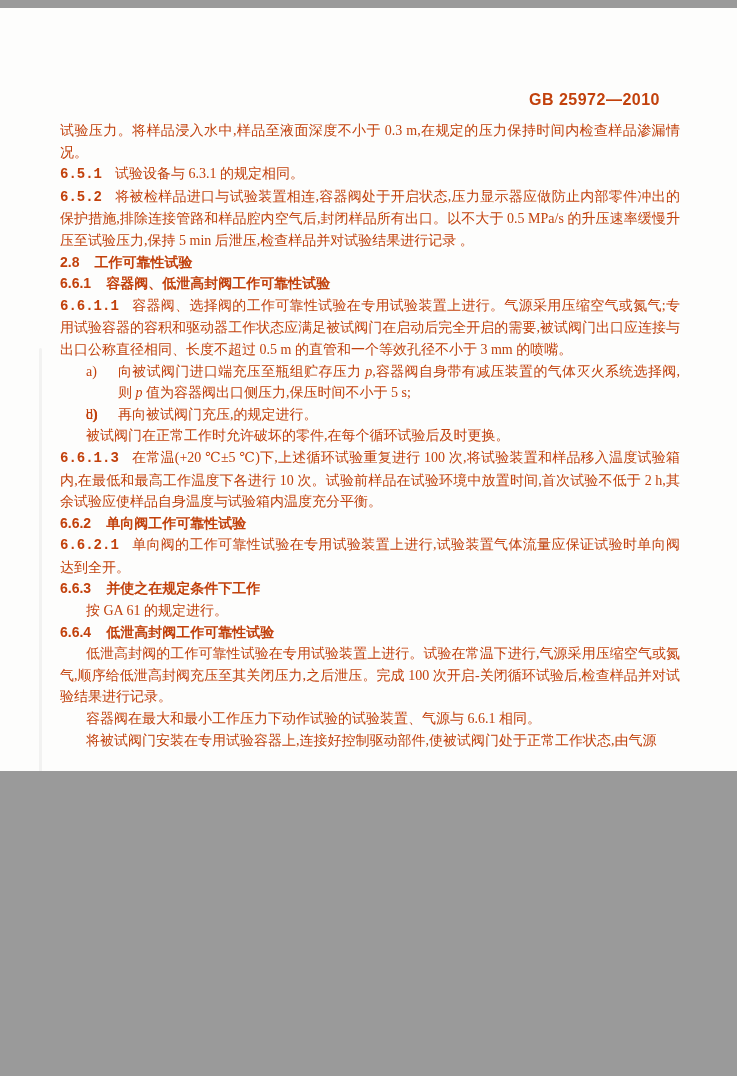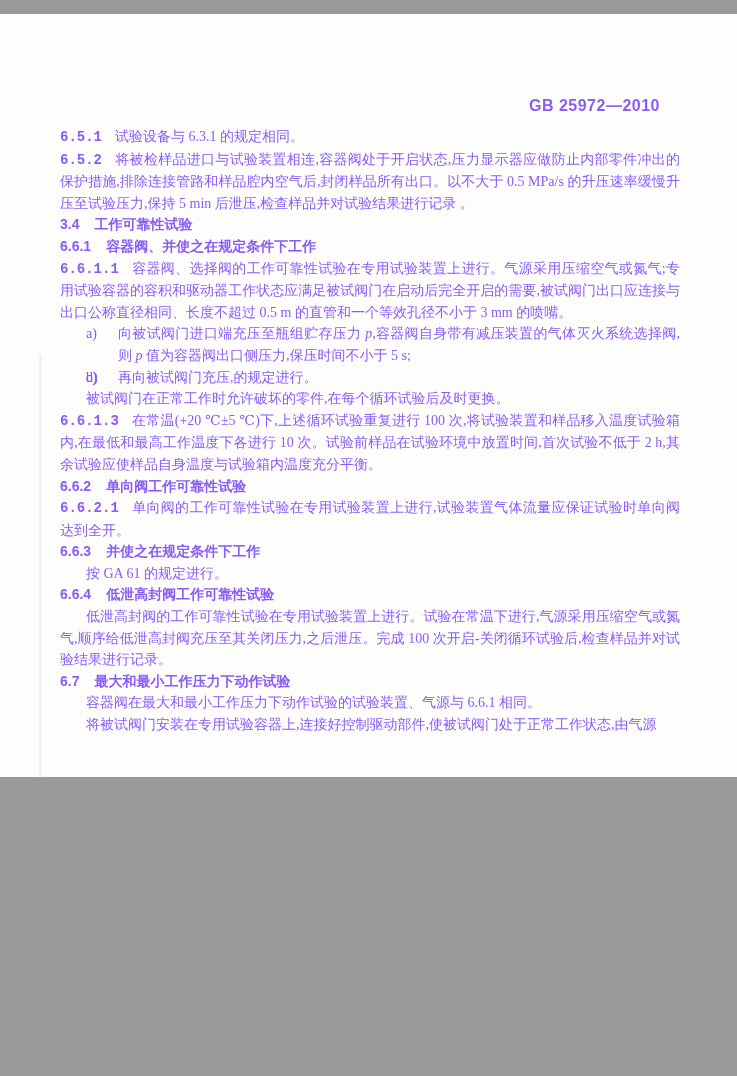--- a/index.html
+++ b/index.html
@@ -1,21 +1,21 @@
 <!DOCTYPE html>
 <html lang="zh"><head>
 <meta charset="utf-8">
 <style>
   html,body { margin:0; padding:0; background:#9a9a9a; }
   .page {
     position:relative;
     width:737px; height:763px;
-    margin:14px auto;
+    margin:8px auto;
     background:#fdfdfc;
-    color:#8b5cf6;
+    color:#c2410c;
     font-family:"Liberation Serif","DejaVu Serif",serif;
     overflow:hidden;
   }
   .content {
     position:absolute;
     left:60px; top:82px;
     width:620px;
   }
   .doc-header {
     text-align:right;
@@ -70,36 +70,36 @@
   }
 </style>
 </head>
 <body>
 
 <div class="page">
   <div class="scan-artifact"></div>
   <div class="content">
     <div class="doc-header">GB 25972—2010</div>
     <main class="body-text">
+        <p class="para">试验压力。将样品浸入水中,样品至液面深度不小于 0.3 m,在规定的压力保持时间内检查样品渗漏情况。</p>
         <p class="clause"><span class="num">6.5.1</span>试验设备与 6.3.1 的规定相同。</p>
         <p class="clause"><span class="num">6.5.2</span>将被检样品进口与试验装置相连,容器阀处于开启状态,压力显示器应做防止内部零件冲出的保护措施,排除连接管路和样品腔内空气后,封闭样品所有出口。以不大于 0.5 MPa/s 的升压速率缓慢升压至试验压力,保持 5 min 后泄压,检查样品并对试验结果进行记录 。</p>
-        <p class="heading"><span class="num">3.4</span><span class="title">工作可靠性试验</span></p>
-        <p class="heading"><span class="num">6.6.1</span><span class="title">容器阀、并使之在规定条件下工作</span></p>
+        <p class="heading"><span class="num">2.8</span><span class="title">工作可靠性试验</span></p>
+        <p class="heading"><span class="num">6.6.1</span><span class="title">容器阀、低泄高封阀工作可靠性试验</span></p>
         <p class="clause"><span class="num">6.6.1.1</span>容器阀、选择阀的工作可靠性试验在专用试验装置上进行。气源采用压缩空气或氮气;专用试验容器的容积和驱动器工作状态应满足被试阀门在启动后完全开启的需要,被试阀门出口应连接与出口公称直径相同、长度不超过 0.5 m 的直管和一个等效孔径不小于 3 mm 的喷嘴。</p>
         <p class="list-item"><span class="marker">a)</span><span>向被试阀门进口端充压至瓶组贮存压力 <i class="var">p</i>,容器阀自身带有减压装置的气体灭火系统选择阀,则 <i class="var">p</i> 值为容器阀出口侧压力,保压时间不小于 5 s;</span></p>
         <p class="list-item"><span class="marker">b)</span></p>
         <p class="list-item"><span class="marker">c)</span></p>
         <p class="list-item"><span class="marker">d)</span><span>再向被试阀门充压,的规定进行。</span></p>
         <p class="para indent">被试阀门在正常工作时允许破坏的零件,在每个循环试验后及时更换。</p>
         <p class="clause"><span class="num">6.6.1.3</span>在常温(+20 ℃±5 ℃)下,上述循环试验重复进行 100 次,将试验装置和样品移入温度试验箱内,在最低和最高工作温度下各进行 10 次。试验前样品在试验环境中放置时间,首次试验不低于 2 h,其余试验应使样品自身温度与试验箱内温度充分平衡。</p>
         <p class="heading"><span class="num">6.6.2</span><span class="title">单向阀工作可靠性试验</span></p>
         <p class="clause"><span class="num">6.6.2.1</span>单向阀的工作可靠性试验在专用试验装置上进行,试验装置气体流量应保证试验时单向阀达到全开。</p>
         <p class="heading"><span class="num">6.6.3</span><span class="title">并使之在规定条件下工作</span></p>
         <p class="para indent">按 GA 61 的规定进行。</p>
         <p class="heading"><span class="num">6.6.4</span><span class="title">低泄高封阀工作可靠性试验</span></p>
         <p class="para indent">低泄高封阀的工作可靠性试验在专用试验装置上进行。试验在常温下进行,气源采用压缩空气或氮气,顺序给低泄高封阀充压至其关闭压力,之后泄压。完成 100 次开启-关闭循环试验后,检查样品并对试验结果进行记录。</p>
-        <p class="heading"><span class="num">6.7</span><span class="title">最大和最小工作压力下动作试验</span></p>
         <p class="para indent">容器阀在最大和最小工作压力下动作试验的试验装置、气源与 6.6.1 相同。</p>
         <p class="para indent">将被试阀门安装在专用试验容器上,连接好控制驱动部件,使被试阀门处于正常工作状态,由气源</p>
       </main>
   </div>
   <div class="page-number">19</div>
 </div>
 
 </body></html>

